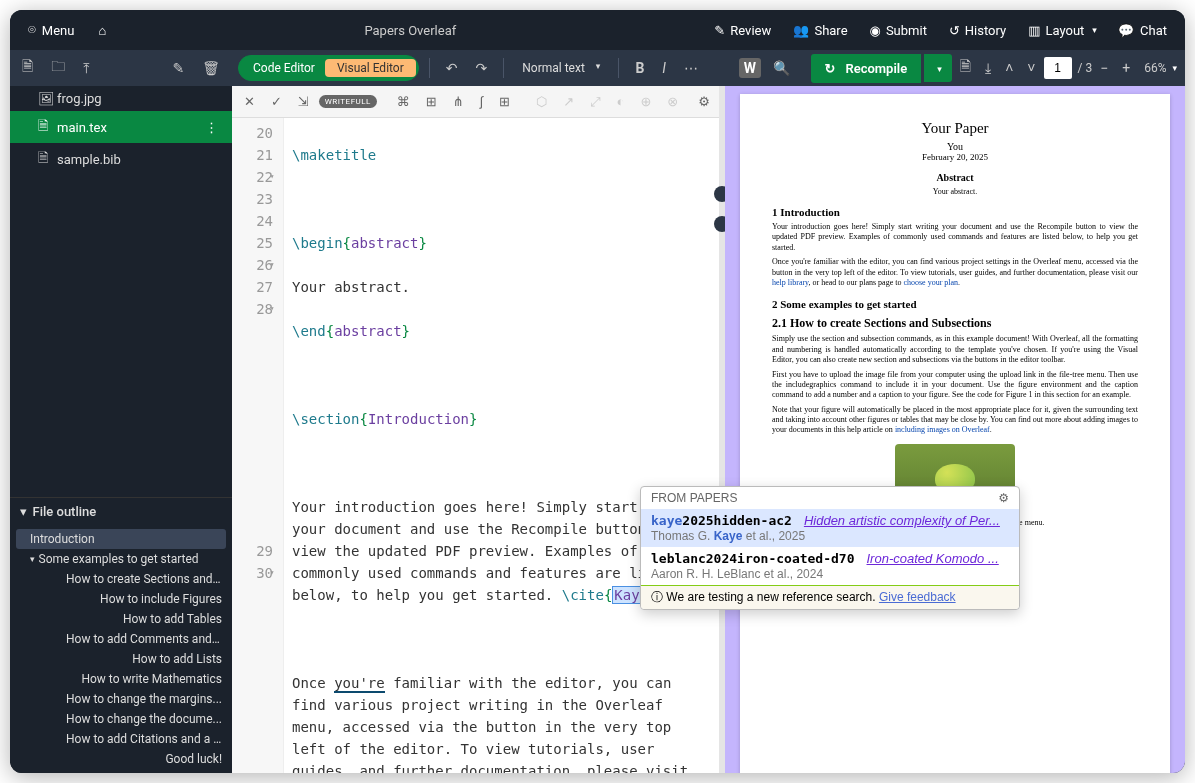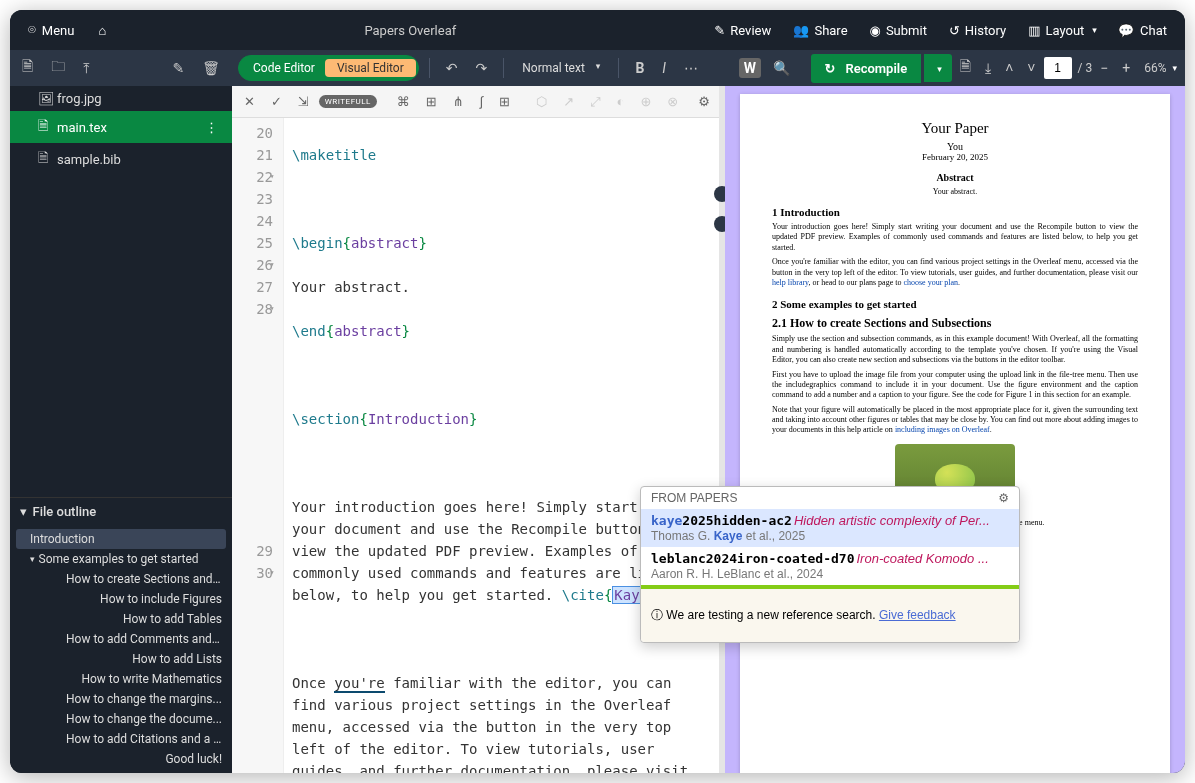--- a/index.html
+++ b/index.html
@@ -63,24 +63,24 @@
 .code-line { height: 22px; }
 .code-line.multi { height: auto; white-space: pre-wrap; word-break: break-word; }
 
 .autocomplete { position: absolute; left: 408px; top: 400px; width: 380px; background: #fff; border: 1px solid #bbb; border-radius: 4px; box-shadow: 0 4px 14px rgba(0,0,0,0.2); font-family: -apple-system, sans-serif; font-size: 13px; z-index: 50; }
 .ac-header { padding: 4px 10px; color: #666; font-size: 12px; display: flex; align-items: center; justify-content: space-between; }
 .ac-gear { cursor: pointer; }
 .ac-item { padding: 4px 10px; cursor: pointer; }
 .ac-item.sel { background: #dbe7ff; }
 .ac-key { font-family: monospace; font-weight: 600; }
 .ac-key .match { color: #3864c9; }
-.ac-title { color: #be185d; font-style: italic; margin-left: 2px; }
+.ac-title { color: #6d28d9; font-style: italic; margin-left: 12px; text-decoration: underline; }
 .ac-authors { color: #777; font-size: 12px; padding-top: 1px; }
 .ac-authors .match { color: #3864c9; font-weight: 600; }
-.ac-footer { border-top: 4px solid #84cc16; padding: 18px 10px; background: #faf7ee; font-size: 12px; border-radius: 0 0 4px 4px; }
+.ac-footer { border-top: 1px solid #84cc16; padding: 3px 10px; background: #faf7ee; font-size: 12px; border-radius: 0 0 4px 4px; }
 .ac-footer a { color: #4a6bd4; }
 
 .divider { width: 6px; background: #e5e5e5; cursor: col-resize; position: relative; }
 .divider::before, .divider::after { content:""; position:absolute; width:16px; height:16px; background:#2c3645; border-radius:50%; left:-5px; display:flex; align-items:center; justify-content:center; color:#fff; font-size:9px; }
 .divider::before { top: 100px; }
 .divider::after { top: 130px; }
 
 .preview-col { width: 460px; background: #c4b5fd; overflow: hidden; position: relative; }
 .pdf-page { background: #fff; margin: 8px auto; width: 430px; min-height: 700px; box-shadow: 0 1px 4px rgba(0,0,0,0.2); padding: 20px 32px; font-family: "Times New Roman", serif; font-size: 9px; color: #000; }
 .pdf-title { text-align: center; font-size: 15px; margin: 6px 0 4px; }
@@ -284,21 +284,21 @@
 <div class="code-line"><span class="tk-cmd">\maketitle</span></div>
 <div class="code-line"></div>
 <div class="code-line"><span class="tk-cmd">\begin</span><span class="tk-brace">{</span><span class="tk-arg">abstract</span><span class="tk-brace">}</span></div>
 <div class="code-line"><span>Your abstract.</span></div>
 <div class="code-line"><span class="tk-cmd">\end</span><span class="tk-brace">{</span><span class="tk-arg">abstract</span><span class="tk-brace">}</span></div>
 <div class="code-line"></div>
 <div class="code-line"><span class="tk-cmd">\section</span><span class="tk-brace">{</span><span class="tk-arg">Introduction</span><span class="tk-brace">}</span></div>
 <div class="code-line"></div>
 <div class="code-line multi"><span>Your introduction goes here! Simply start writing your document and use the Recompile button to view the updated PDF preview. Examples of commonly used commands and features are listed below, to help you get started. </span><span class="tk-cmd">\cite</span><span class="tk-brace">{</span><span class="cite-sel"><span class="tk-arg">Kaye</span></span><span class="tk-brace">}</span></div>
 <div class="code-line"></div>
-<div class="code-line multi"><span>Once </span><span class="tk-squig">you're</span><span> familiar with the editor, you can find various project settings in the Overleaf menu, accessed via the button in the very top left of the editor. To view tutorials, user guides, and further documentation, please visit </span> .</div>
+<div class="code-line multi"><span>Once </span><span class="tk-squig">you're</span><span> familiar with the editor, you can find various project writing in the Overleaf menu, accessed via the button in the very top left of the editor. To view tutorials, user guides, and further documentation, please visit </span> .</div>
 
 
 
 
         </div>
       </div>
 
       <div class="autocomplete">
         <div class="ac-header">
           <span>FROM PAPERS</span>

